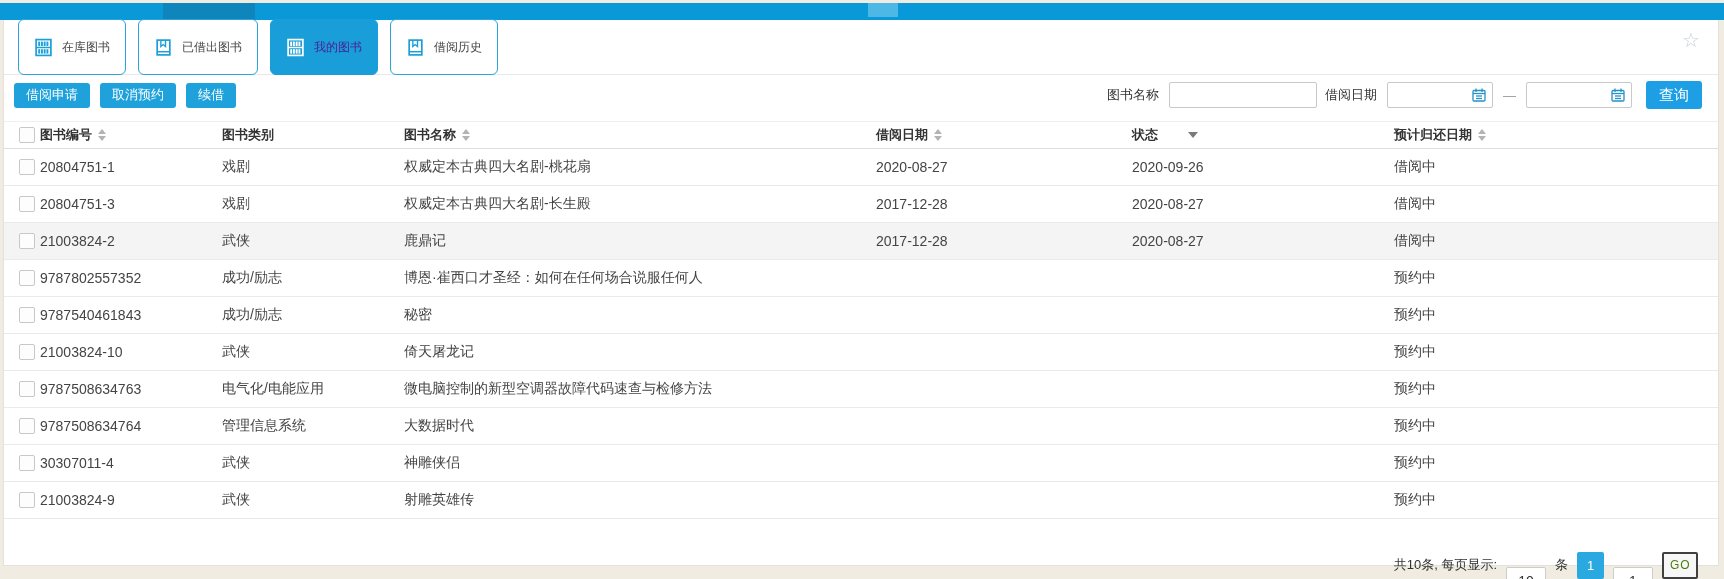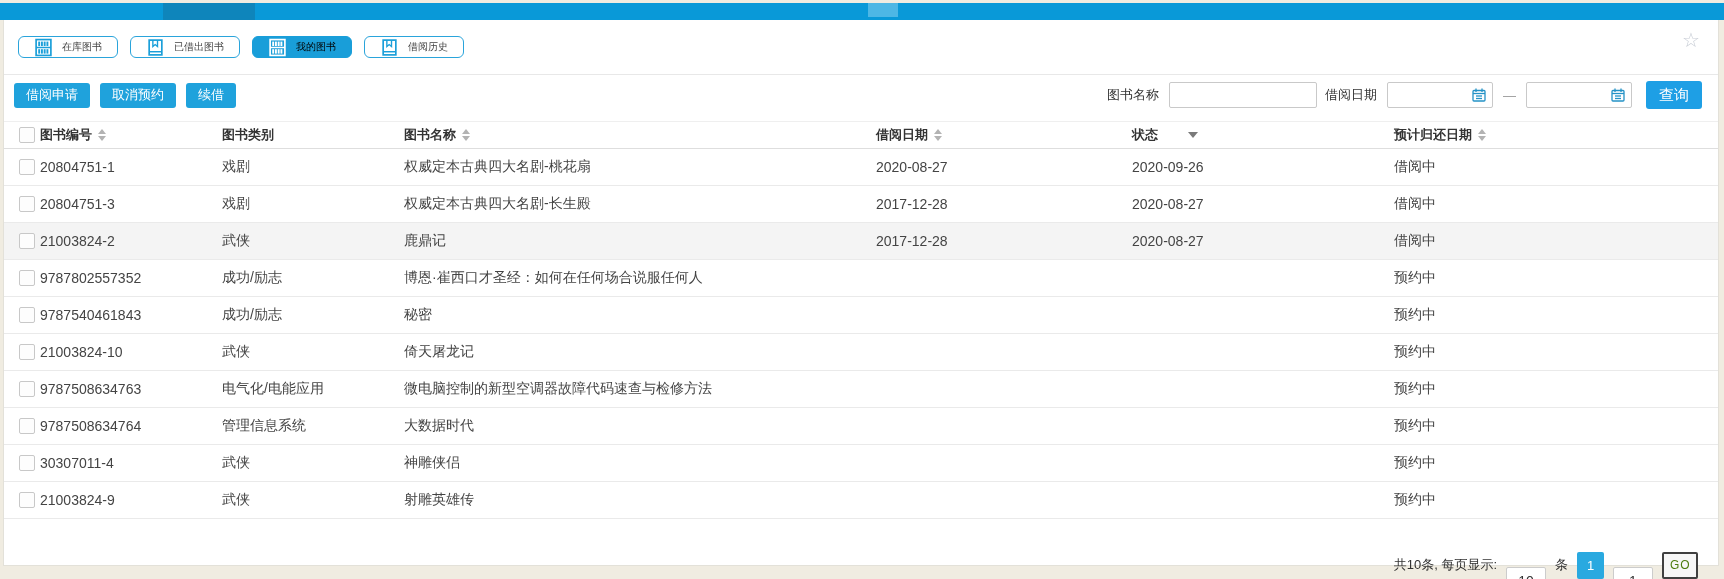--- a/index.html
+++ b/index.html
@@ -14,26 +14,26 @@
   .topbar .seg-dark{position:absolute;left:163px;top:0;width:92px;height:17px;background:#0e85bb;}
   .topbar .seg-light{position:absolute;left:868px;top:0;width:30px;height:14px;background:#4db7e5;}
   
   .panel{
     position:absolute;left:3px;top:20px;width:1716px;height:546px;
     background:#fff;border:1px solid #e3e1d9;border-top:none;box-sizing:border-box;
   }
   
   .tabs-bar{display:flex;align-items:center;gap:12px;padding:6px 0 6px 14px;height:42px;position:relative;border-bottom:1px solid #e8e8e8;}
   .tab{
-    display:inline-flex;align-items:center;gap:9px;height:22px;padding:0 15px;
+    display:inline-flex;align-items:center;gap:9px;height:56px;padding:0 15px;
     border:1px solid #2aa4db;border-radius:6px;background:#fff;color:#444;
-    font-size:10px;cursor:pointer;box-sizing:border-box;
+    font-size:12px;cursor:pointer;box-sizing:border-box;
   }
   .tab .icon{color:#1b9fd9;display:inline-flex;}
-  .tab.active{background:#199ed9;border-color:#199ed9;color:#000000;}
+  .tab.active{background:#199ed9;border-color:#199ed9;color:#4c1d95;}
   .tab.active .icon{color:#fff;}
   .star{position:absolute;right:18px;top:10px;font-size:20px;color:#c9ced6;line-height:20px;}
   
   .toolbar{display:flex;align-items:center;padding:5px 16px 5px 10px;height:30px;}
   .abtn{
     background:#1fa2dc;color:#fff;border:none;border-radius:3px;height:25px;
     padding:0 12px;margin-right:10px;font-size:13px;cursor:pointer;
     font-family:inherit;
   }
   .search-group{margin-left:auto;display:flex;align-items:center;gap:8px;font-size:13px;color:#333;}

